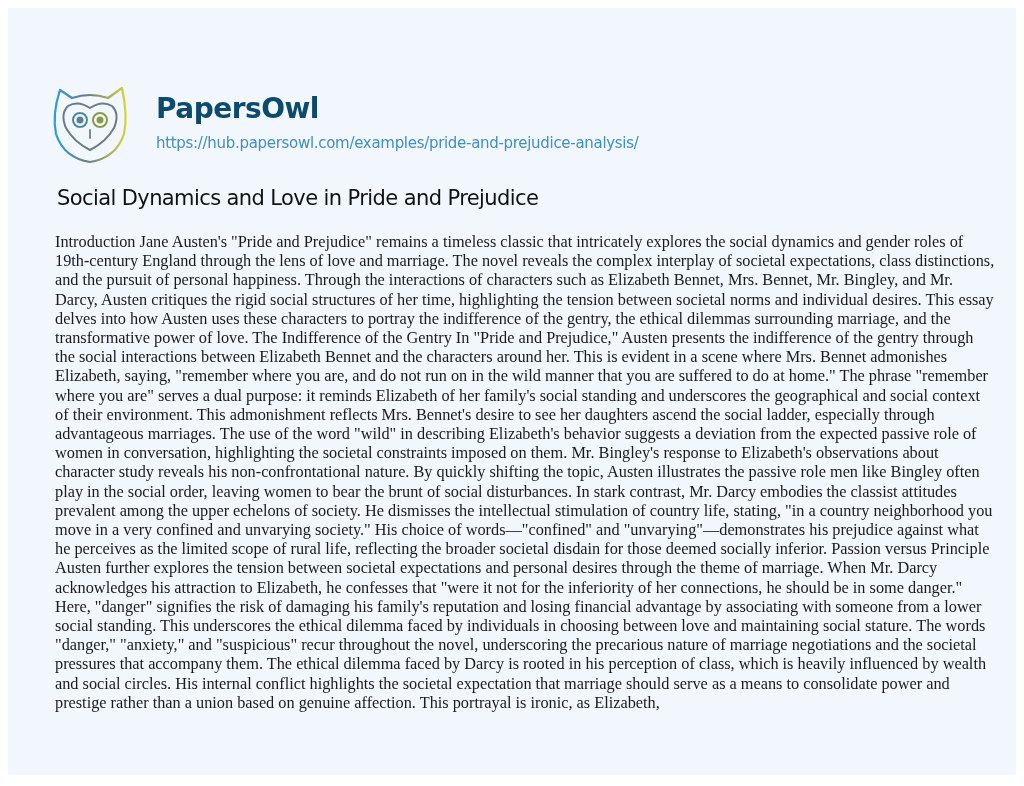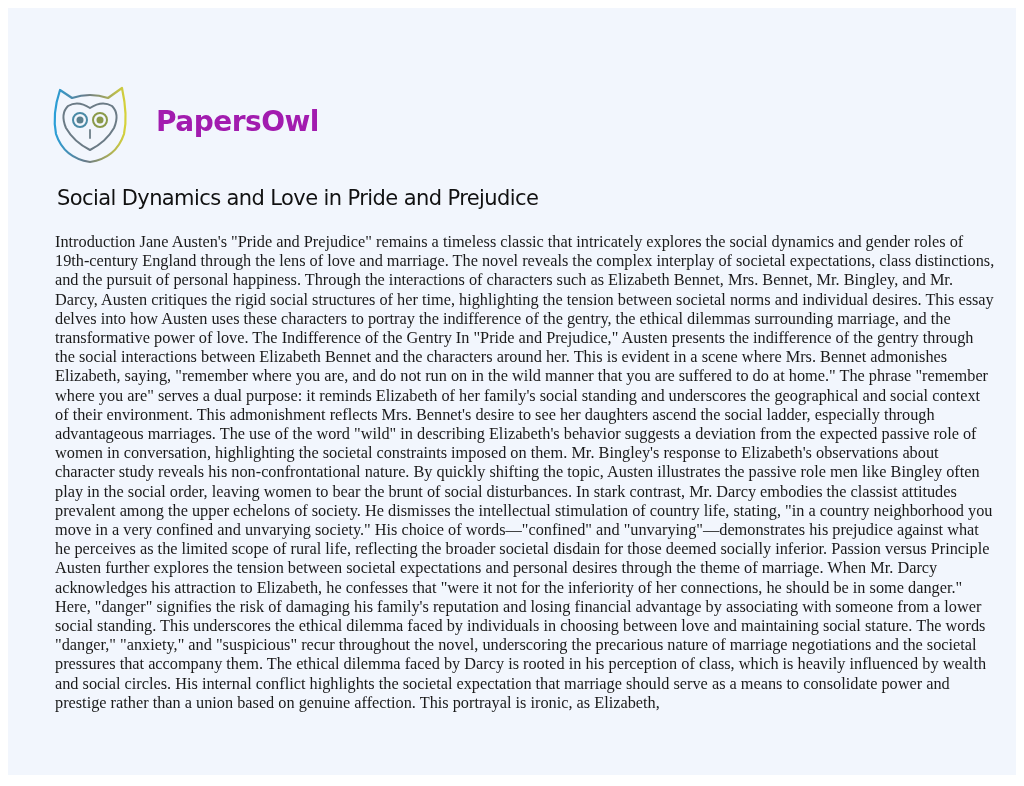--- a/index.html
+++ b/index.html
@@ -25,21 +25,21 @@
     }
     .logo {
       width: 92px; height: 92px;
       margin-right: 20px;
     }
     .brand-block { display: flex; flex-direction: column; }
     .brand-name {
       font-family: "DejaVu Sans", sans-serif;
       font-weight: bold;
       font-size: 28px;
-      color: #a21caf;
+      color: #0c4a6e;
       letter-spacing: -0.5px;
       line-height: 34px;
     }
     .brand-url {
       font-family: "DejaVu Sans", sans-serif;
       font-size: 15px;
       color: #3f8fc4;
       margin-top: 8px;
       letter-spacing: -0.3px;
     }
@@ -86,19 +86,20 @@
 
       <circle cx="36" cy="44" r="7" fill="none" stroke="#4a8aa6" stroke-width="2"></circle>
       <circle cx="36" cy="44" r="3.5" fill="#5a7f8e"></circle>
       <circle cx="56" cy="44" r="7" fill="none" stroke="#8a9a4a" stroke-width="2"></circle>
       <circle cx="56" cy="44" r="3.5" fill="#8a9a4a"></circle>
 
       <path d="M46 54 L46 62" stroke="#7a8a94" stroke-width="2" stroke-linecap="round"></path>
     </svg>
     <div class="brand-block">
       <span class="brand-name">PapersOwl</span>
+      <span class="brand-url">https://hub.papersowl.com/examples/pride-and-prejudice-analysis/</span>
     </div>
   </div>
 
   <h1 class="title">Social Dynamics and Love in Pride and Prejudice</h1>
 
   <p class="body-text">Introduction Jane Austen's "Pride and Prejudice" remains a timeless classic that intricately explores the social dynamics and gender roles of 19th-century England through the lens of love and marriage. The novel reveals the complex interplay of societal expectations, class distinctions, and the pursuit of personal happiness. Through the interactions of characters such as Elizabeth Bennet, Mrs. Bennet, Mr. Bingley, and Mr. Darcy, Austen critiques the rigid social structures of her time, highlighting the tension between societal norms and individual desires. This essay delves into how Austen uses these characters to portray the indifference of the gentry, the ethical dilemmas surrounding marriage, and the transformative power of love. The Indifference of the Gentry In "Pride and Prejudice," Austen presents the indifference of the gentry through the social interactions between Elizabeth Bennet and the characters around her. This is evident in a scene where Mrs. Bennet admonishes Elizabeth, saying, "remember where you are, and do not run on in the wild manner that you are suffered to do at home." The phrase "remember where you are" serves a dual purpose: it reminds Elizabeth of her family's social standing and underscores the geographical and social context of their environment. This admonishment reflects Mrs. Bennet's desire to see her daughters ascend the social ladder, especially through advantageous marriages. The use of the word "wild" in describing Elizabeth's behavior suggests a deviation from the expected passive role of women in conversation, highlighting the societal constraints imposed on them. Mr. Bingley's response to Elizabeth's observations about character study reveals his non-confrontational nature. By quickly shifting the topic, Austen illustrates the passive role men like Bingley often play in the social order, leaving women to bear the brunt of social disturbances. In stark contrast, Mr. Darcy embodies the classist attitudes prevalent among the upper echelons of society. He dismisses the intellectual stimulation of country life, stating, "in a country neighborhood you move in a very confined and unvarying society." His choice of words—"confined" and "unvarying"—demonstrates his prejudice against what he perceives as the limited scope of rural life, reflecting the broader societal disdain for those deemed socially inferior. Passion versus Principle Austen further explores the tension between societal expectations and personal desires through the theme of marriage. When Mr. Darcy acknowledges his attraction to Elizabeth, he confesses that "were it not for the inferiority of her connections, he should be in some danger." Here, "danger" signifies the risk of damaging his family's reputation and losing financial advantage by associating with someone from a lower social standing. This underscores the ethical dilemma faced by individuals in choosing between love and maintaining social stature. The words "danger," "anxiety," and "suspicious" recur throughout the novel, underscoring the precarious nature of marriage negotiations and the societal pressures that accompany them. The ethical dilemma faced by Darcy is rooted in his perception of class, which is heavily influenced by wealth and social circles. His internal conflict highlights the societal expectation that marriage should serve as a means to consolidate power and prestige rather than a union based on genuine affection. This portrayal is ironic, as Elizabeth,</p>
 </div>
 
 </body></html>

